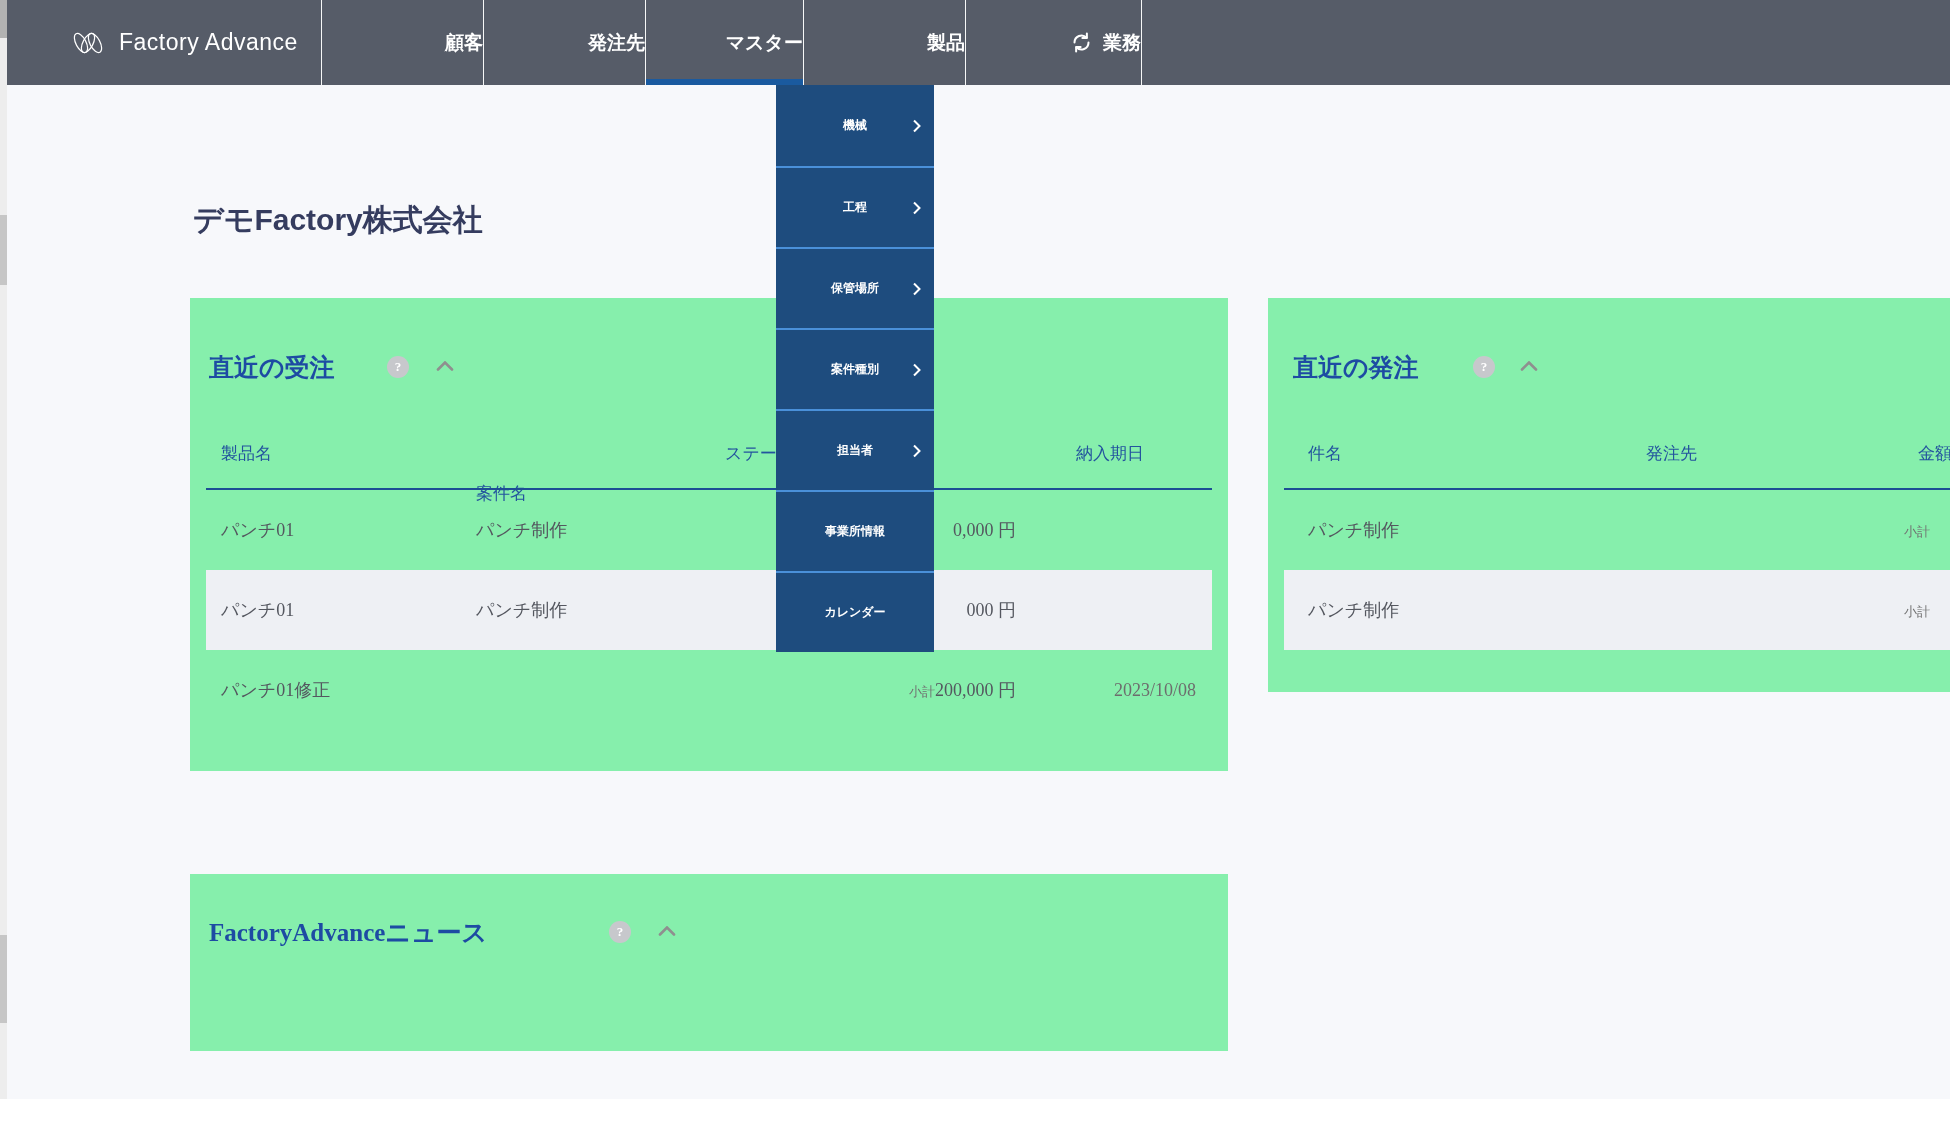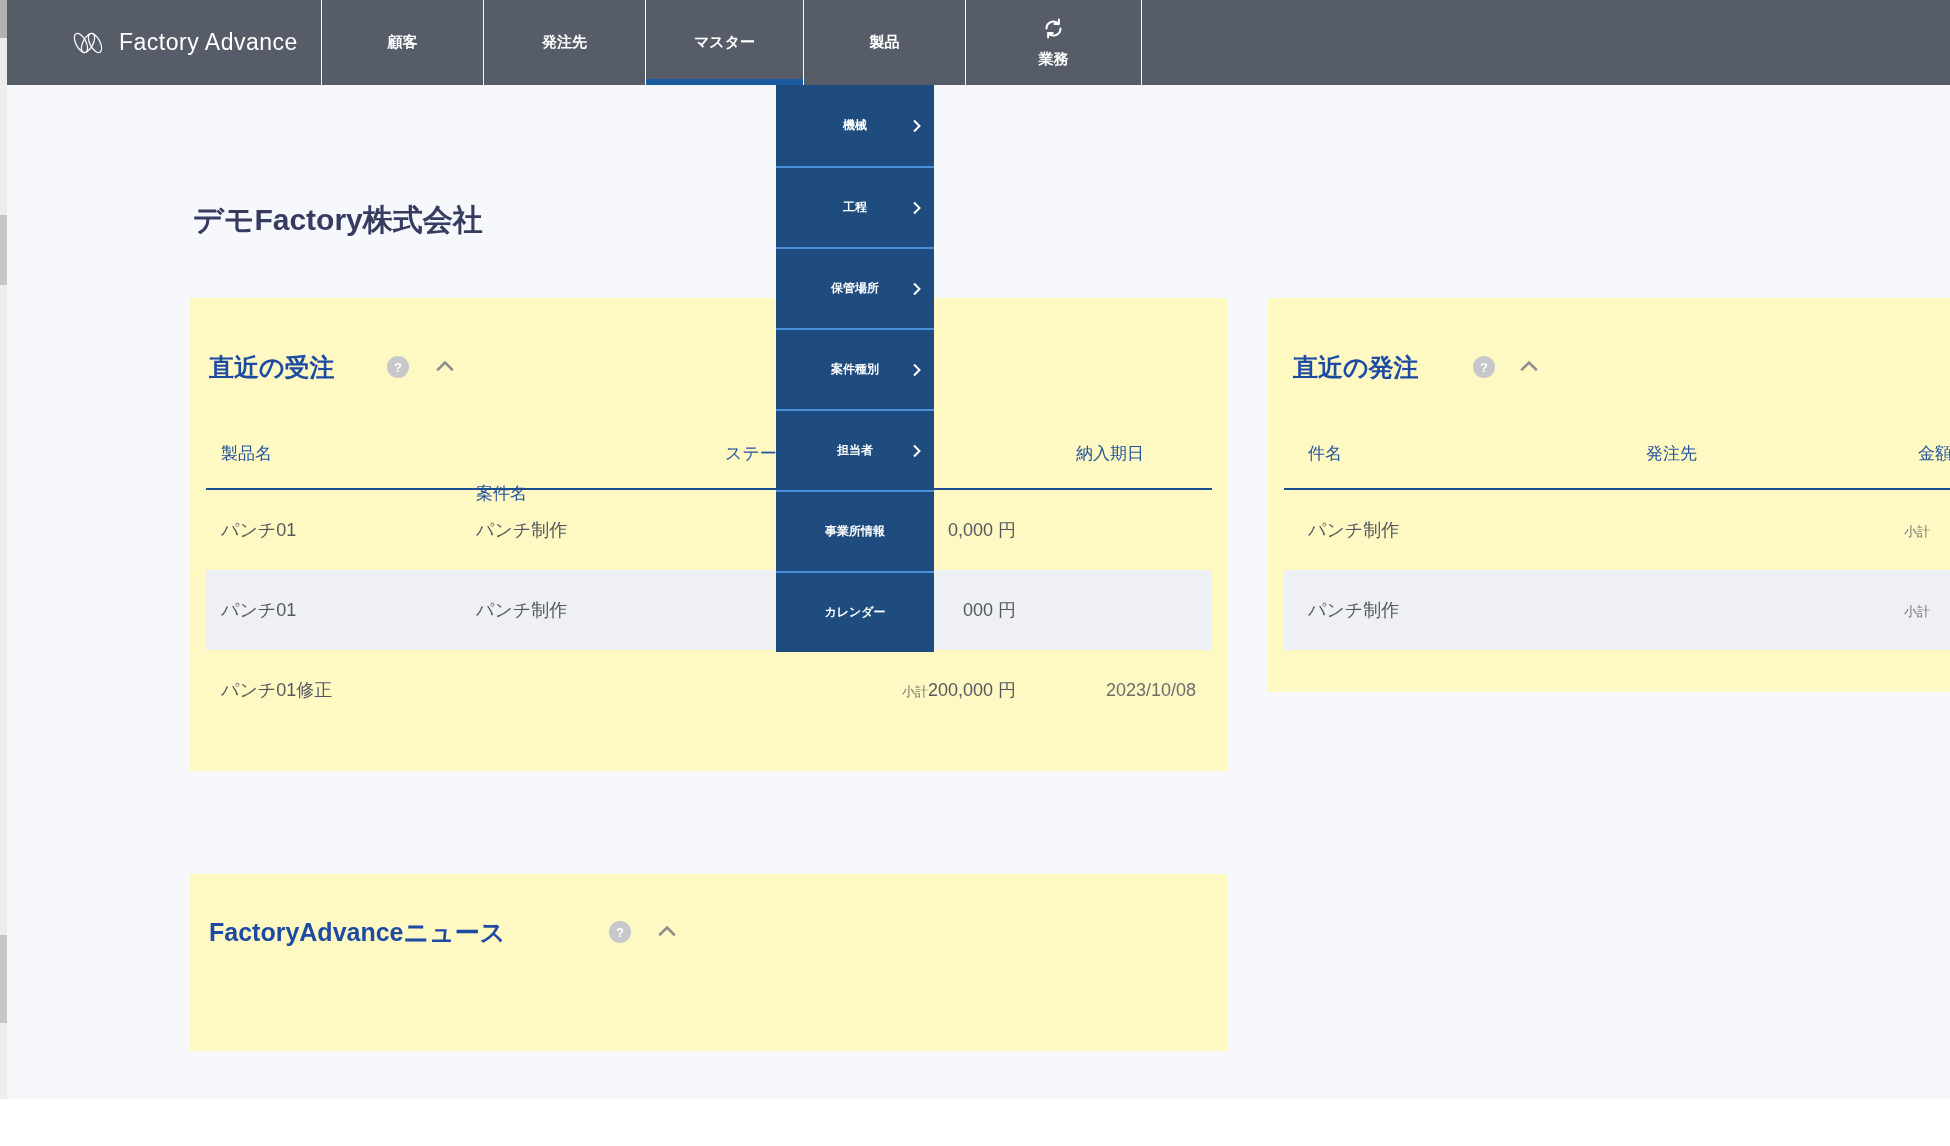--- a/index.html
+++ b/index.html
@@ -21,27 +21,27 @@
   .navbar {
     position:absolute; left:7px; top:0; width:1943px; height:85px;
     background:#565c68; display:flex; align-items:stretch; z-index:40;
   }
   .brand-cell {
     width:283px; display:flex; align-items:center; padding-left:30px; gap:12px;
     border-right:1px solid rgba(255,255,255,.95); cursor:pointer;margin-left:32px;
   }
   .brand-text { color:#fff; font-size:23px; letter-spacing:.5px; white-space:nowrap; }
   .nav-item {
-    display:flex; align-items:center; justify-content:center; gap:10px;
-    color:#fff; font-size:15px; font-weight:bold;
+    display:flex; align-items:center; justify-content:flex-end; gap:10px;
+    color:#fff; font-size:19px; font-weight:bold;
     border-right:1px solid rgba(255,255,255,.95);
     position:relative; cursor:pointer; white-space:nowrap;
   }
   .nav-item.w1 { width:162px; } .nav-item.w2 { width:162px; } .nav-item.w3 { width:162px; }
-  .nav-item.w4 { width:158px; } .nav-item.w5 { width:176px;flex-direction:column; }
+  .nav-item.w4 { width:158px; } .nav-item.w5 { width:176px; }
   .active-indicator { position:absolute; left:0; right:0; bottom:0; height:6px; background:#1a5a9f; }
 
   
   .dropdown {
     position:absolute; left:776px; top:85px; width:158px; z-index:60;
     background:#1e4c7e;
   }
   .dd-item {
     height:81px; display:flex; align-items:center; justify-content:center;
     color:#fff; font-size:12px; font-weight:bold; position:relative; cursor:pointer;
@@ -49,21 +49,21 @@
   .dd-item + .dd-item { border-top:2px solid #4a90d9; }
   .dd-chevron { position:absolute; right:13px; top:50%; transform:translateY(-50%); display:flex; }
 
   
   .page-bg { position:absolute; left:7px; top:85px; width:1943px; height:1014px; background:#f7f8fb; z-index:1; }
   .company-title {
     position:absolute; left:193px; top:200px; z-index:10;
     font-size:30px; font-weight:bold; color:#353c5f;
   }
 
-  .card { position:absolute; background:#fef9c3; z-index:10; }
+  .card { position:absolute; background:#86efac; z-index:10;font-family:Liberation Serif, serif; }
   .card-orders    { left:190px;  top:298px; width:1038px; height:473px; }
   .card-purchases { left:1268px; top:298px; width:790px;  height:394px; }
   .card-news      { left:190px;  top:874px; width:1038px; height:177px; }
 
   .card-title { position:absolute; font-size:25px; font-weight:bold; color:#1d4ba3; white-space:nowrap; }
   .help-icon {
     position:absolute; width:22px; height:22px; border-radius:50%;
     background:#c7c8cc; color:#fff; font-size:13px; font-weight:bold;
     display:flex; align-items:center; justify-content:center; cursor:pointer;
   }

